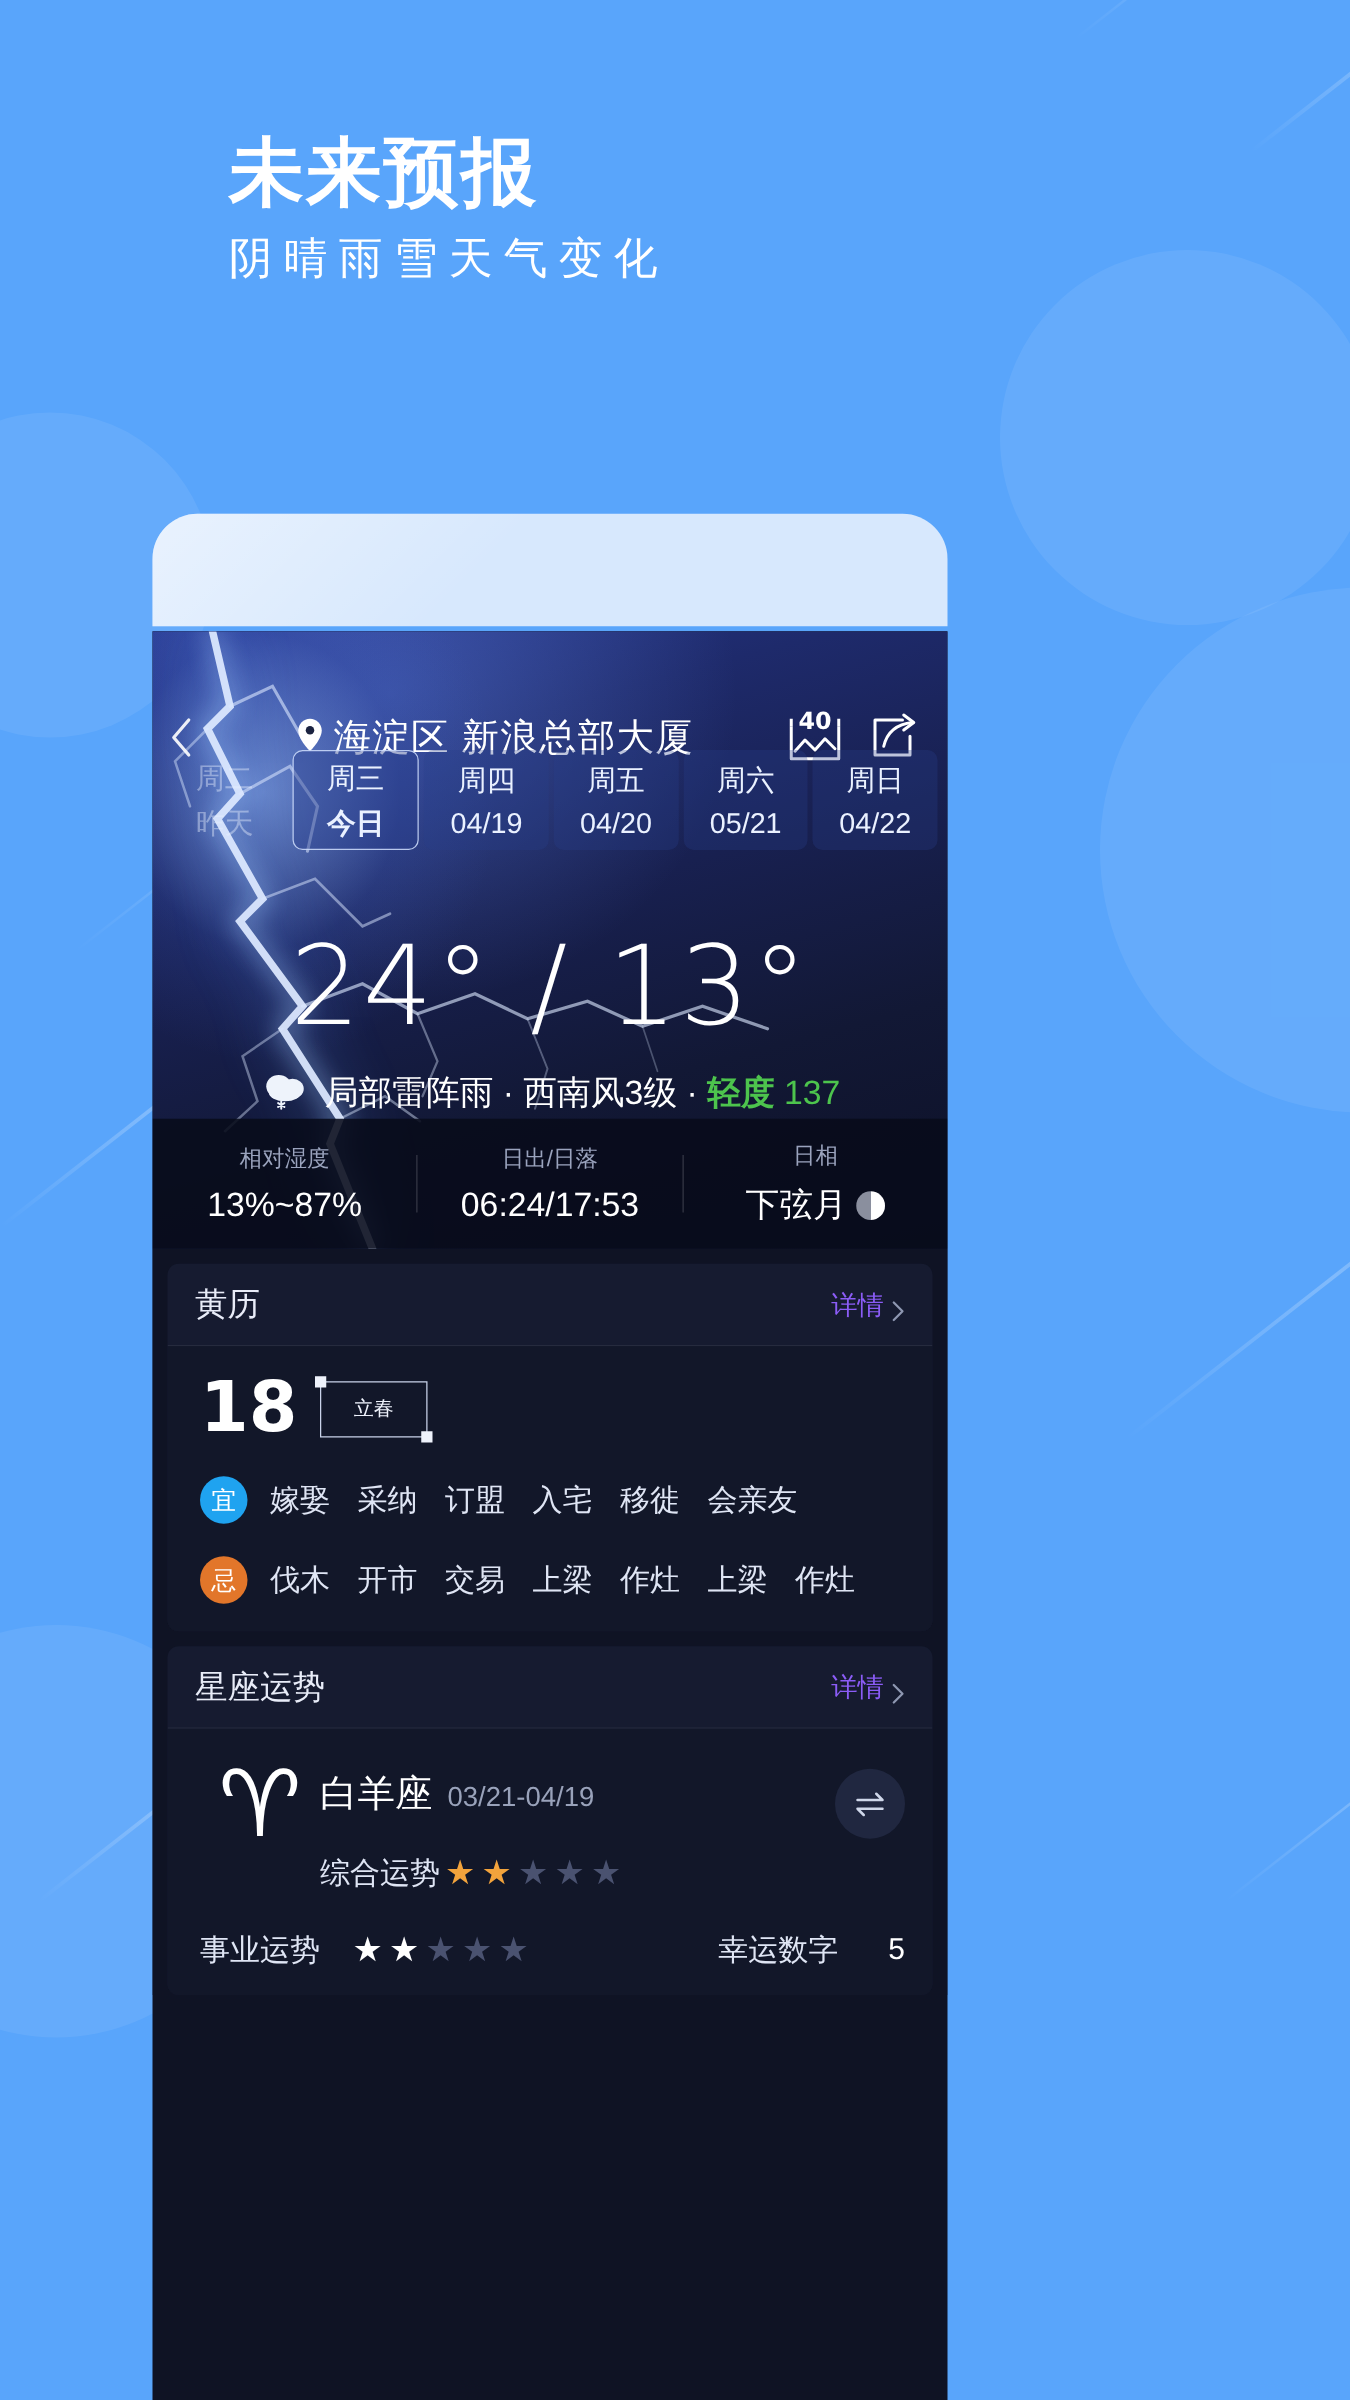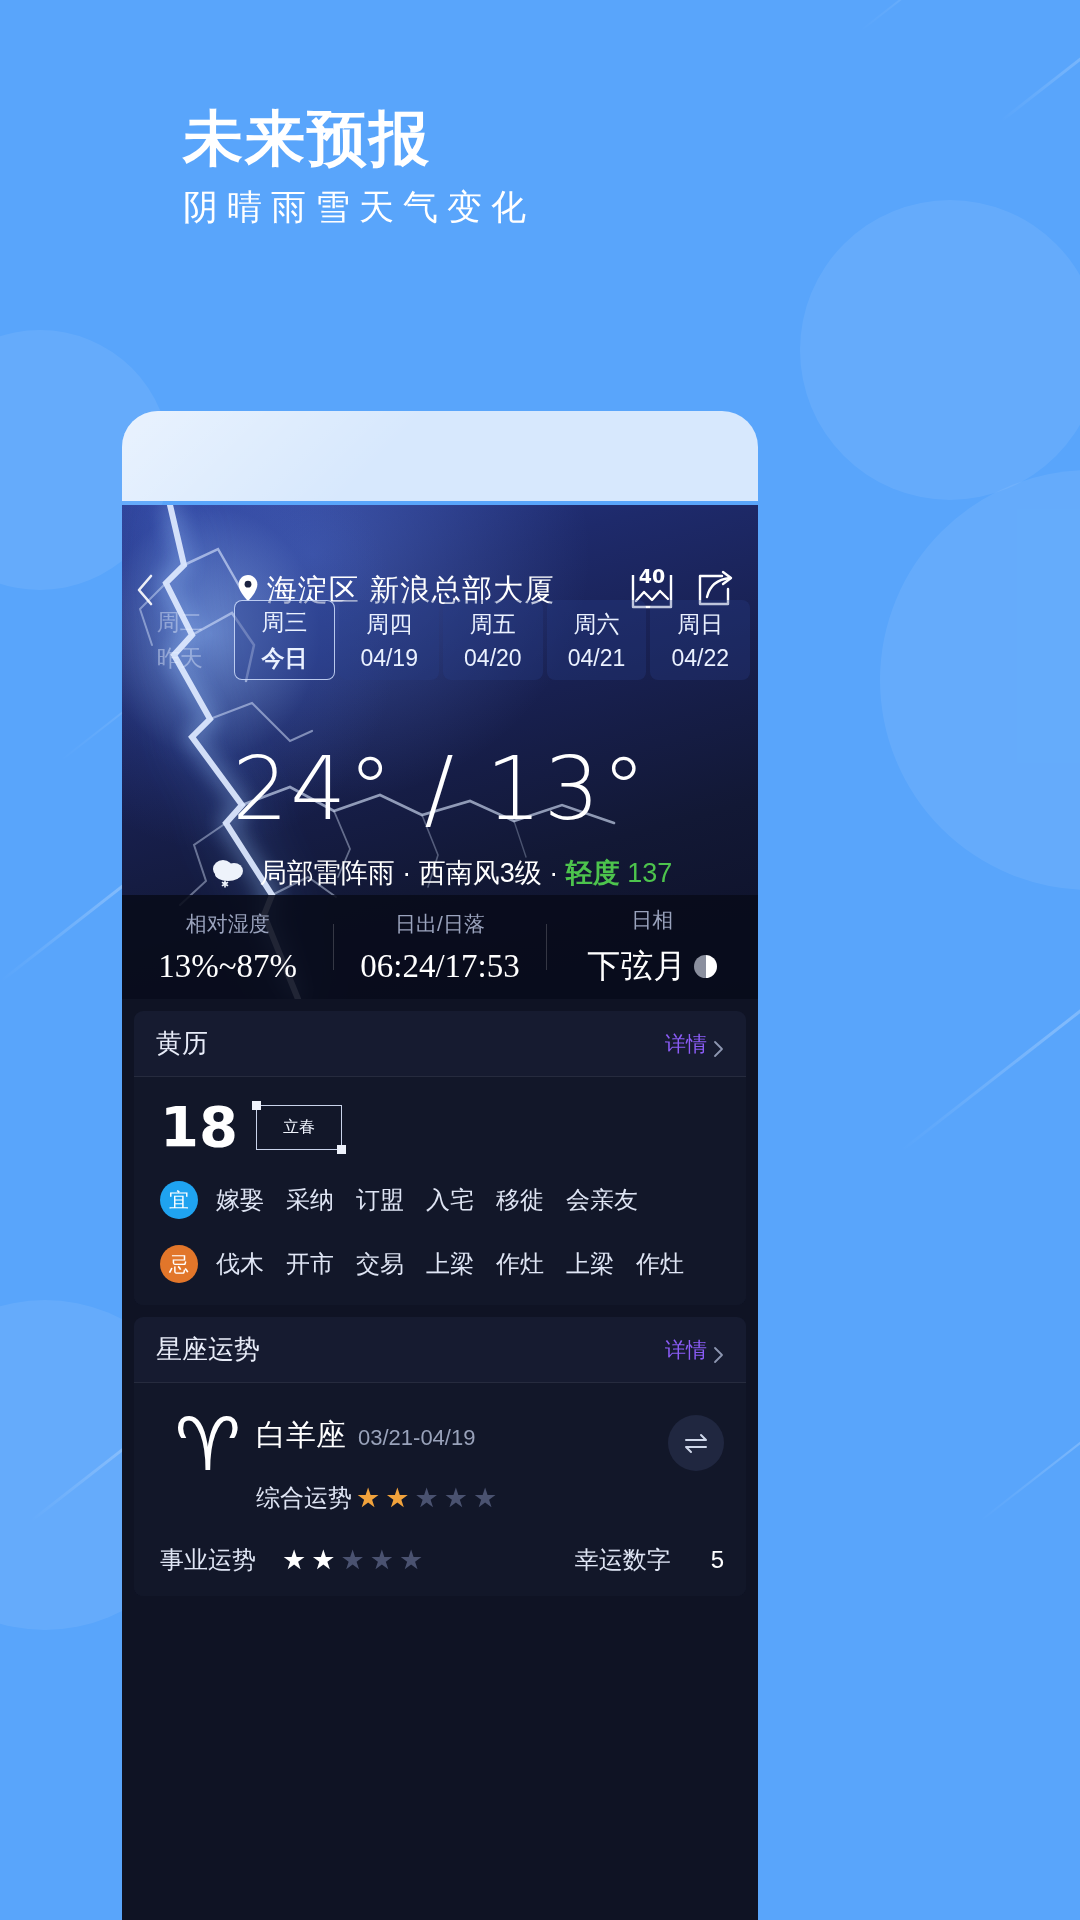--- a/index.html
+++ b/index.html
@@ -103,22 +103,22 @@
   }
   #cond-text { font-size:27px; color:#fff; }
   .aqi-good { color:#4dc44d; font-weight:bold; }
   .aqi-num { color:#4dc44d; }
 
   #stats {
     position:absolute; left:0; bottom:0; width:636px; height:104px;
     display:flex; align-items:center; background:rgba(8,11,26,.88); z-index:3;
   }
   .stat { flex:1; text-align:center; position:relative; }
-  .stat .lbl { font-size:21px; color:#9aa3bd; margin-bottom:10px; }
-  .stat .val { font-size:33px; color:#fff; display:flex; align-items:center; justify-content:center; gap:8px;font-family:Liberation Serif, serif; }
+  .stat .lbl { font-size:18px; color:#9aa3bd; margin-bottom:10px; }
+  .stat .val { font-size:27px; color:#fff; display:flex; align-items:center; justify-content:center; gap:8px; }
   .divider { width:1px; height:46px; background:rgba(255,255,255,.18); }
   #moon {
     width:23px; height:23px; border-radius:50%;
     background:linear-gradient(90deg,#8a8f9e 50%,#ffffff 50%);
     display:inline-block;
   }
 
   
   #cards { padding:12px 12px 0 12px; background:#0f1324; }
   .card { background:#161b30; border-radius:9px; margin-bottom:12px; overflow:hidden; }
@@ -284,21 +284,21 @@
         <div class="day">
           <span class="w">周四</span>
           <span class="d">04/19</span>
         </div>
         <div class="day">
           <span class="w">周五</span>
           <span class="d">04/20</span>
         </div>
         <div class="day">
           <span class="w">周六</span>
-          <span class="d">04/21</span>
+          <span class="d">05/21</span>
         </div>
         <div class="day">
           <span class="w">周日</span>
           <span class="d">04/22</span>
         </div>
       </div>
 
       <div id="temp">24° / 13°</div>
 
       <div id="cond-row">

